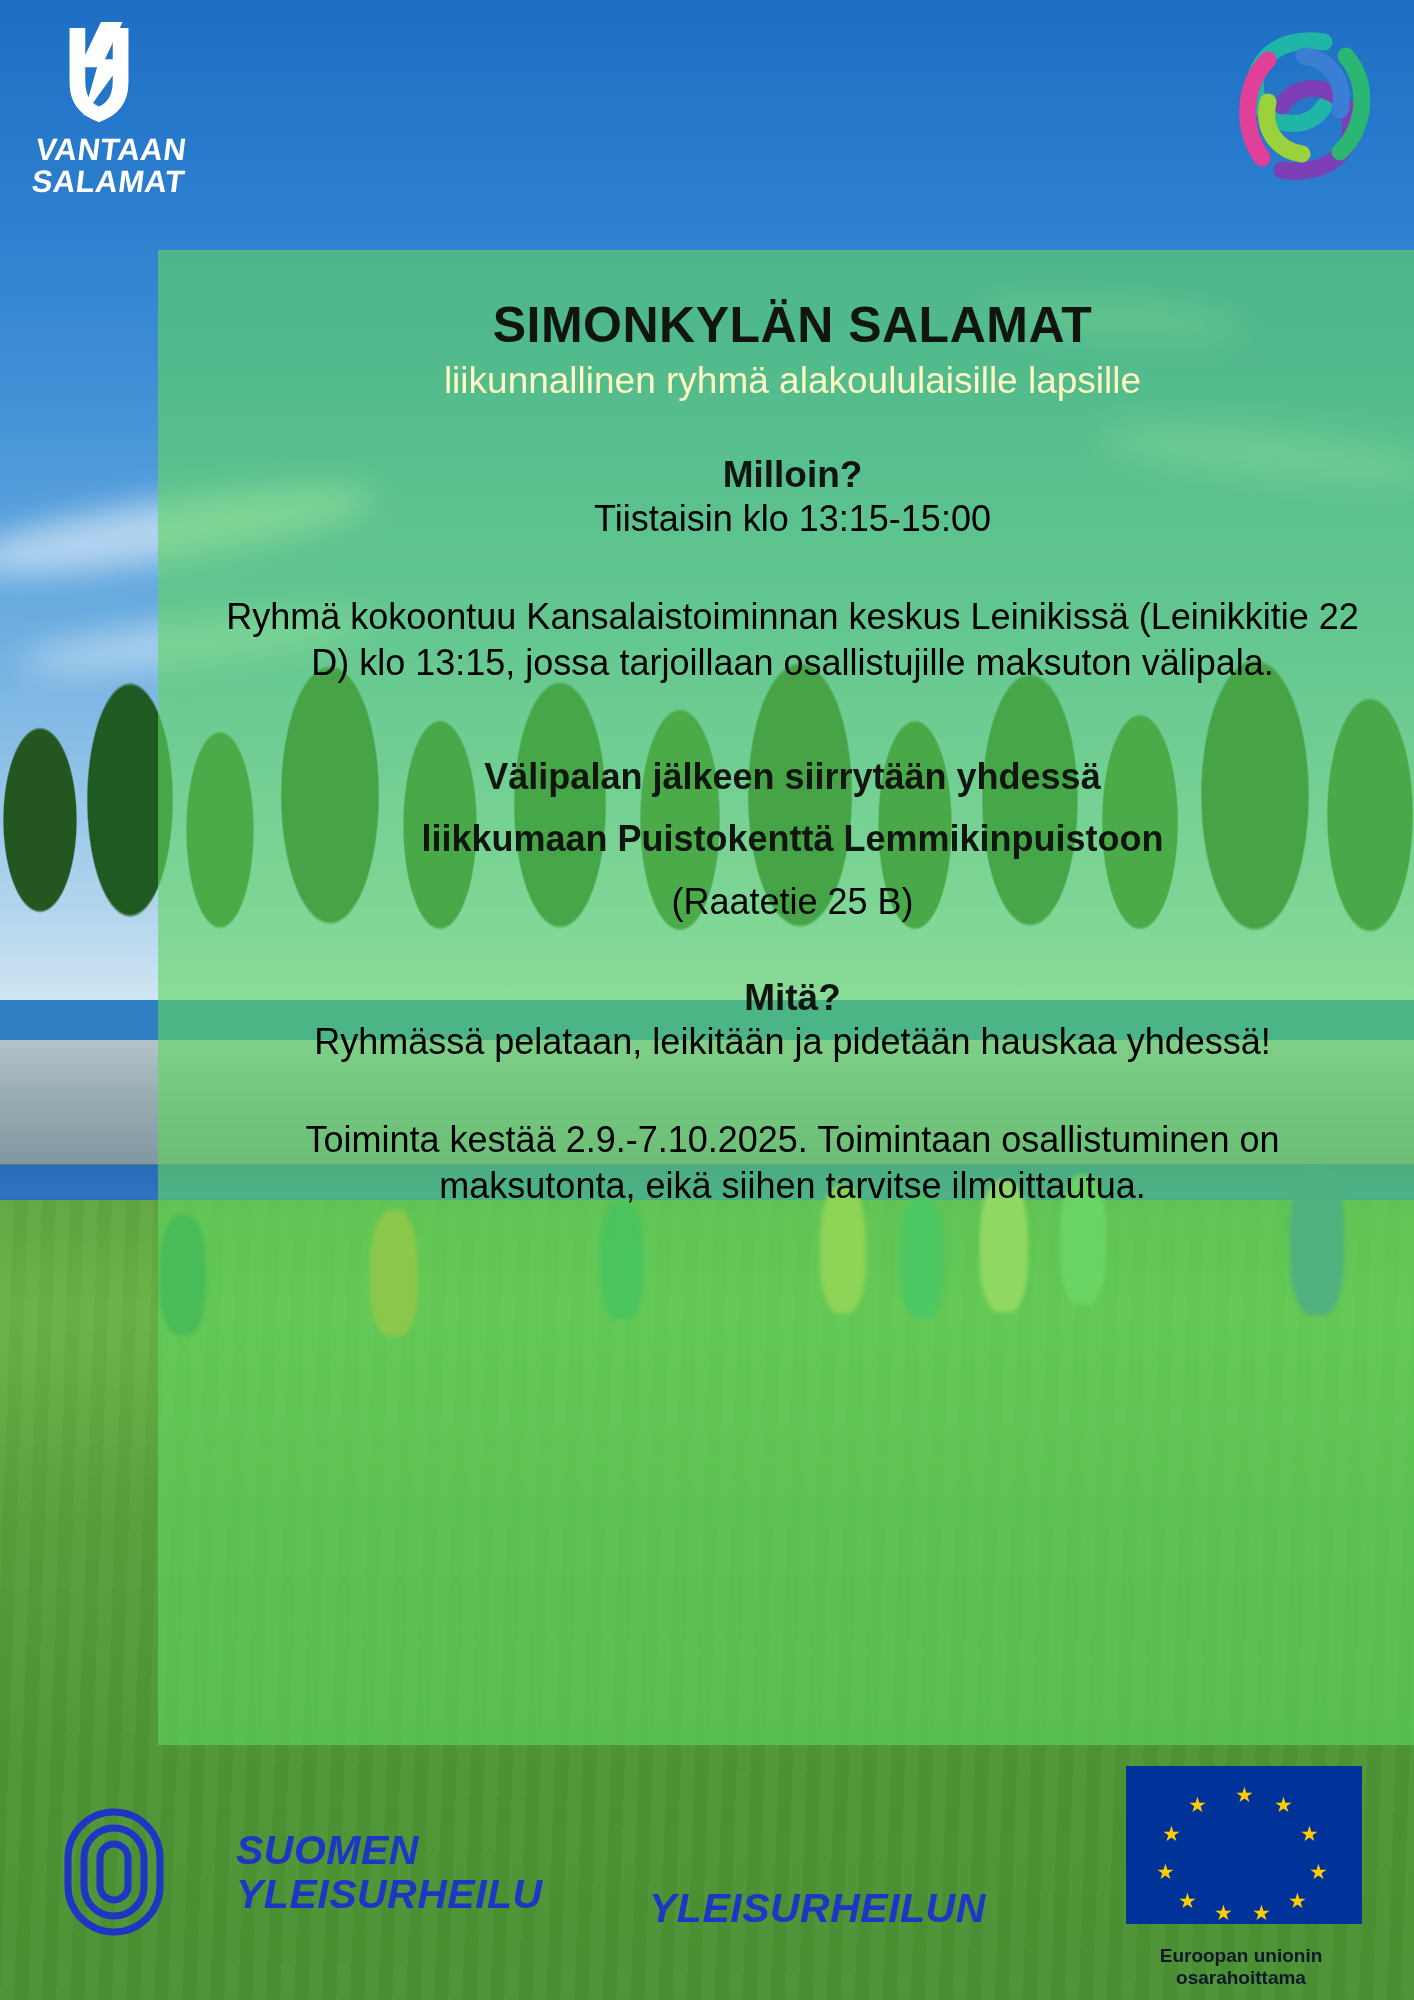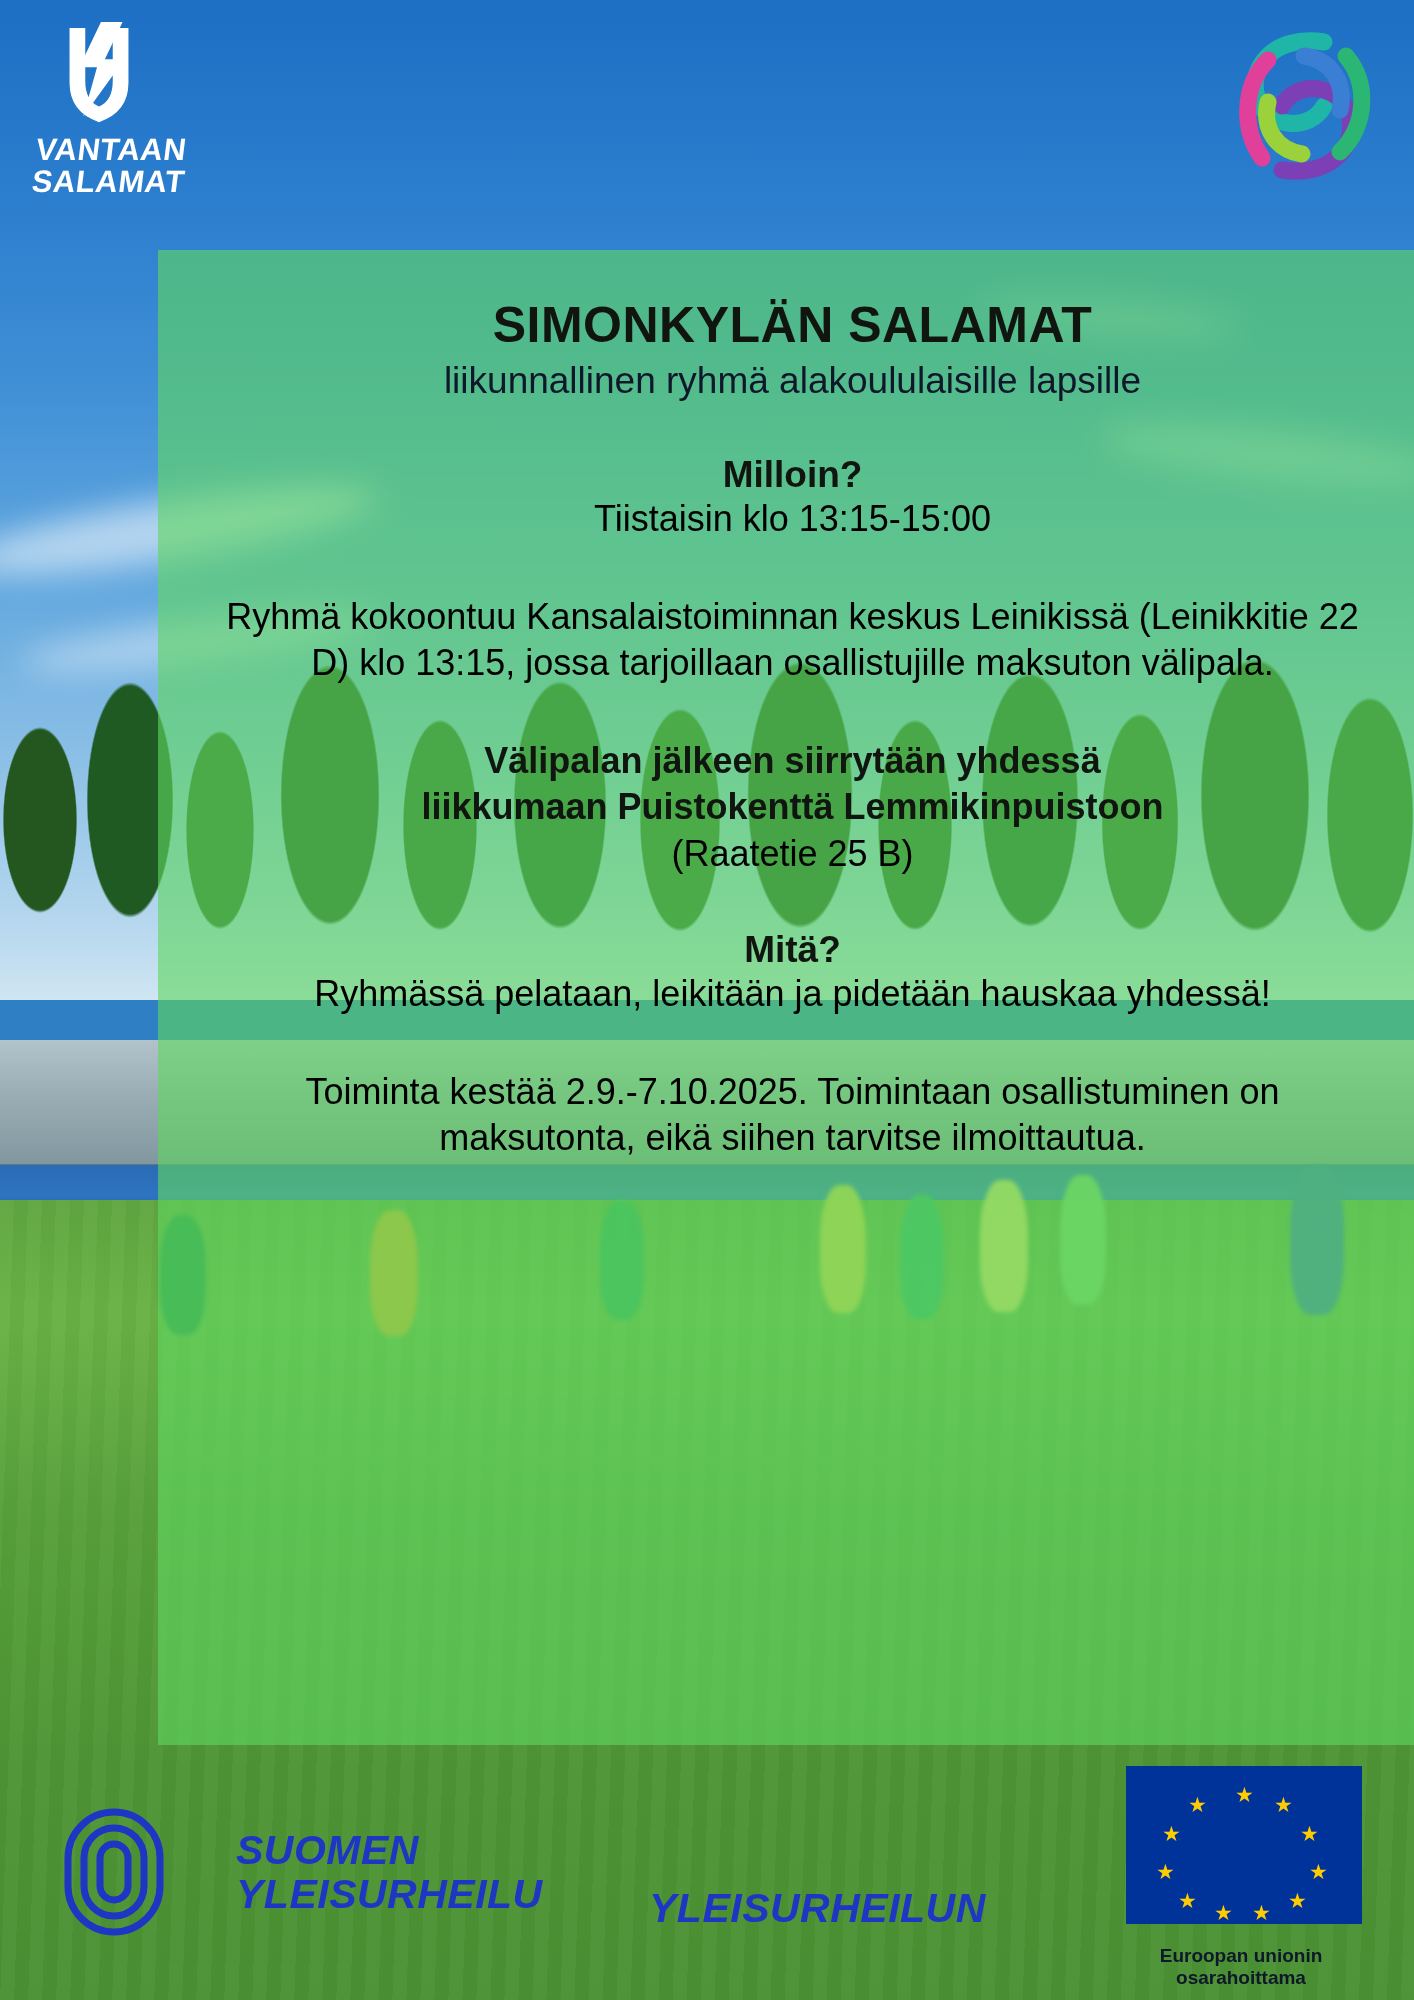--- a/index.html
+++ b/index.html
@@ -178,41 +178,41 @@
     font-size: 50px;
     font-weight: 800;
     letter-spacing: .5px;
     margin: 8px 0 6px 0;
     color: #101510;
   }
   .subtitle {
     font-size: 37px;
     font-weight: 400;
     margin: 0 0 0 0;
-    color: #0f172a;
+    color: #fef9c3;
   }
   .q {
     font-size: 37px;
     font-weight: 800;
     margin: 0;
     color: #101510;
   }
   .a {
     font-size: 36px;
     font-weight: 400;
     margin: 0;
     line-height: 1.28;
     color: #000000;
   }
   .a.tight { line-height: 1.27; }
   .strong-block {
     font-size: 36px;
     font-weight: 800;
     line-height: 1.3;
-    margin: 0;
+    margin: 16px;
     color: #101510;
   }
   .spacer-lg { height: 52px; }
 </style>
 </head>
 <body>
 
 <div class="poster">
 
   <div class="bg-sky"></div>

